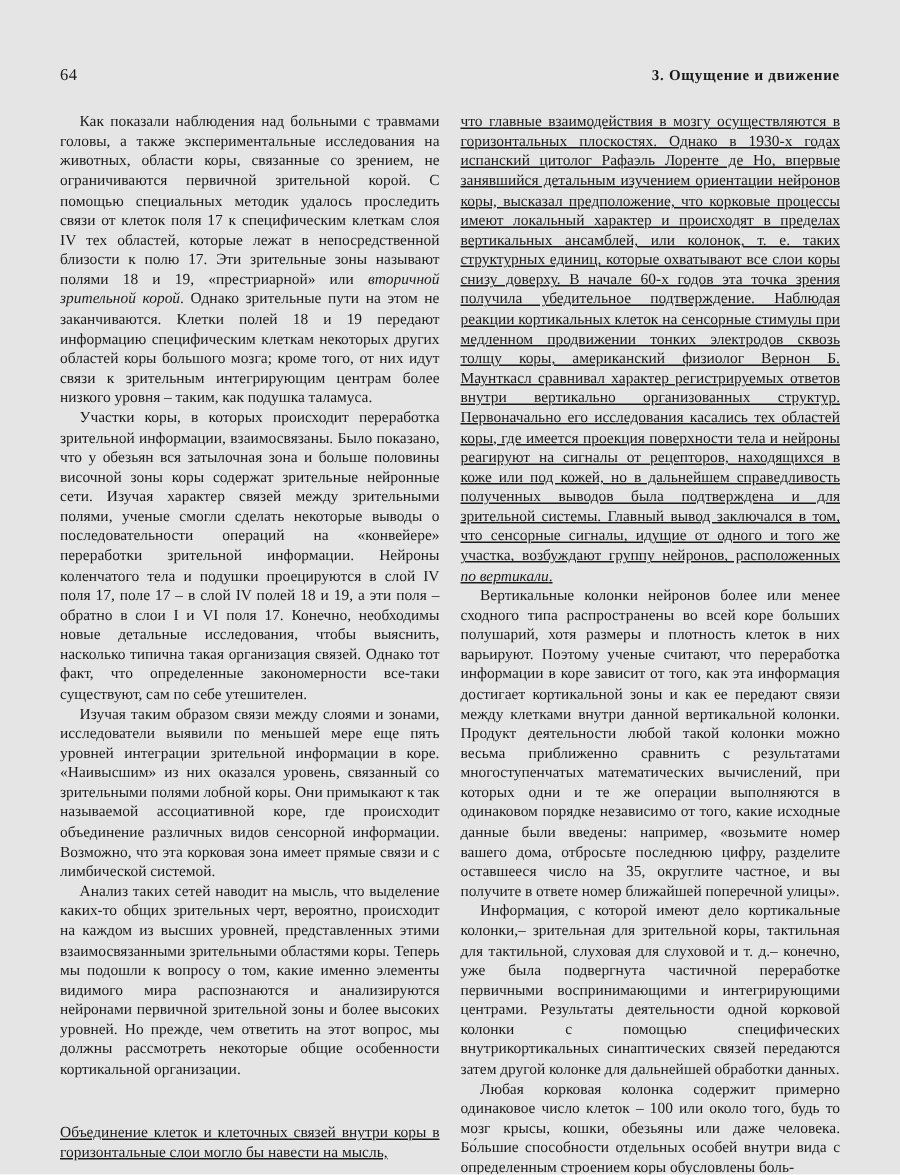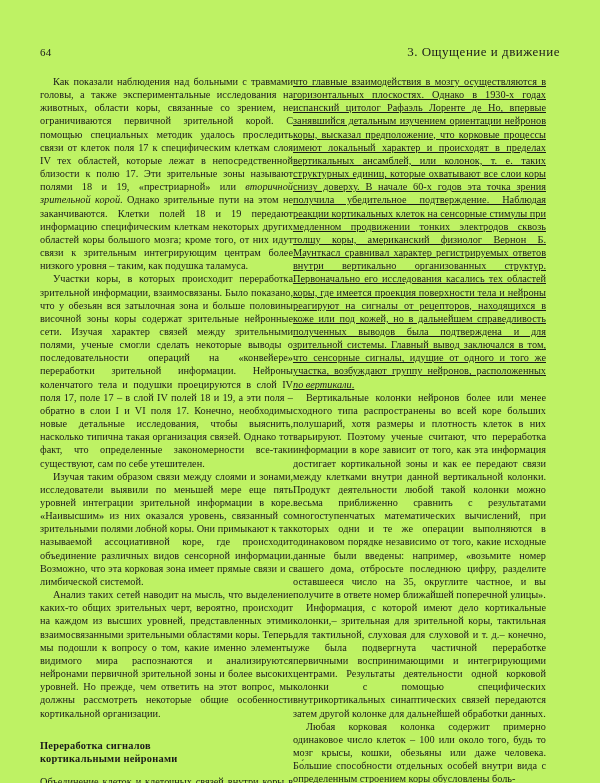--- a/index.html
+++ b/index.html
@@ -4,21 +4,21 @@
 <style>
   html, body {
     margin: 0;
     padding: 0;
     background: #ffffff;
   }
   .page {
     position: relative;
     width: 600px;
     height: 783px;
-    background: #bef264;
+    background: #e5e5e5;
     font-family: "Liberation Serif", "DejaVu Serif", serif;
     color: #1a1a1a;
     overflow: hidden;
     box-sizing: border-box;
   }
   .running-head {
     position: absolute;
     top: 44px;
     left: 40px;
     right: 40px;
@@ -27,31 +27,33 @@
     justify-content: space-between;
     align-items: baseline;
     font-size: 10.5px;
     letter-spacing: 0.3px;
   }
   .folio {
     font-size: 11px;
     color: #1a1a1a;
   }
   .chapter-title {
-    font-size: 13px;
+    font-size: 10px;
     color: #1a1a1a;
     letter-spacing: 0.5px;
+    font-weight: bold;
   }
   .columns {
     position: absolute;
     top: 75px;
     left: 40px;
     width: 520px;
     height: 665px;
     display: flex;
+    gap: 14px;
   }
   .col {
     width: 253px;
     box-sizing: border-box;
   }
   p.body {
     margin: 0;
     font-size: 10.3px;
     line-height: 13.15px;
     text-align: justify;
@@ -88,24 +90,20 @@
   </div>
 
   <div class="columns">
 
     <div class="col">
       <p class="body"><span>Как показали наблюдения над больными с травмами головы, а также экспериментальные исследования на животных, области коры, связанные со зрением, не ограничиваются первичной зрительной корой. С помощью специальных методик удалось проследить связи от клеток поля 17 к специфическим клеткам слоя IV тех областей, которые лежат в непосредственной близости к полю 17. Эти зрительные зоны называют полями 18 и 19, «престриарной» или </span><span class="ital">вторичной зрительной корой</span><span>. Однако зрительные пути на этом не заканчиваются. Клетки полей 18 и 19 передают информацию специфическим клеткам некоторых других областей коры большого мозга; кроме того, от них идут связи к зрительным интегрирующим центрам более низкого уровня – таким, как подушка таламуса.</span></p>
       <p class="body"><span>Участки коры, в которых происходит переработка зрительной информации, взаимосвязаны. Было показано, что у обезьян вся затылочная зона и больше половины височной зоны коры содержат зрительные нейронные сети. Изучая характер связей между зрительными полями, ученые смогли сделать некоторые выводы о последовательности операций на «конвейере» переработки зрительной информации. Нейроны коленчатого тела и подушки проецируются в слой IV поля 17, поле 17 – в слой IV полей 18 и 19, а эти поля – обратно в слои I и VI поля 17. Конечно, необходимы новые детальные исследования, чтобы выяснить, насколько типична такая организация связей. Однако тот факт, что определенные закономерности все-таки существуют, сам по себе утешителен.</span></p>
       <p class="body"><span>Изучая таким образом связи между слоями и зонами, исследователи выявили по меньшей мере еще пять уровней интеграции зрительной информации в коре. «Наивысшим» из них оказался уровень, связанный со зрительными полями лобной коры. Они примыкают к так называемой ассоциативной коре, где происходит объединение различных видов сенсорной информации. Возможно, что эта корковая зона имеет прямые связи и с лимбической системой.</span></p>
       <p class="body"><span>Анализ таких сетей наводит на мысль, что выделение каких-то общих зрительных черт, вероятно, происходит на каждом из высших уровней, представленных этими взаимосвязанными зрительными областями коры. Теперь мы подошли к вопросу о том, какие именно элементы видимого мира распознаются и анализируются нейронами первичной зрительной зоны и более высоких уровней. Но прежде, чем ответить на этот вопрос, мы должны рассмотреть некоторые общие особенности кортикальной организации.</span></p>
       <div class="sp-before-heading"></div>
-      <h2 class="section-heading">
-        <span>Переработка сигналов</span><br>
-        <span>кортикальными нейронами</span>
-      </h2>
       <div class="sp-after-heading"></div>
       <p class="body noindent"><span>Объединение клеток и клеточных связей внутри коры в горизонтальные слои могло бы навести на мысль,</span></p>
     </div>
 
     <div class="col">
       <p class="body noindent"><span>что главные взаимодействия в мозгу осуществляются в горизонтальных плоскостях. Однако в 1930-х годах испанский цитолог Рафаэль Лоренте де Но, впервые занявшийся детальным изучением ориентации нейронов коры, высказал предположение, что корковые процессы имеют локальный характер и происходят в пределах вертикальных ансамблей, или колонок, т. е. таких структурных единиц, которые охватывают все слои коры снизу доверху. В начале 60-х годов эта точка зрения получила убедительное подтверждение. Наблюдая реакции кортикальных клеток на сенсорные стимулы при медленном продвижении тонких электродов сквозь толщу коры, американский физиолог Вернон Б. Маунткасл сравнивал характер регистрируемых ответов внутри вертикально организованных структур. Первоначально его исследования касались тех областей коры, где имеется проекция поверхности тела и нейроны реагируют на сигналы от рецепторов, находящихся в коже или под кожей, но в дальнейшем справедливость полученных выводов была подтверждена и для зрительной системы. Главный вывод заключался в том, что сенсорные сигналы, идущие от одного и того же участка, возбуждают группу нейронов, расположенных </span><span class="ital">по вертикали</span><span>.</span></p>
       <p class="body"><span>Вертикальные колонки нейронов более или менее сходного типа распространены во всей коре больших полушарий, хотя размеры и плотность клеток в них варьируют. Поэтому ученые считают, что переработка информации в коре зависит от того, как эта информация достигает кортикальной зоны и как ее передают связи между клетками внутри данной вертикальной колонки. Продукт деятельности любой такой колонки можно весьма приближенно сравнить с результатами многоступенчатых математических вычислений, при которых одни и те же операции выполняются в одинаковом порядке независимо от того, какие исходные данные были введены: например, «возьмите номер вашего дома, отбросьте последнюю цифру, разделите оставшееся число на 35, округлите частное, и вы получите в ответе номер ближайшей поперечной улицы».</span></p>
       <p class="body"><span>Информация, с которой имеют дело кортикальные колонки,– зрительная для зрительной коры, тактильная для тактильной, слуховая для слуховой и т. д.– конечно, уже была подвергнута частичной переработке первичными воспринимающими и интегрирующими центрами. Результаты деятельности одной корковой колонки с помощью специфических внутрикортикальных синаптических связей передаются затем другой колонке для дальнейшей обработки данных.</span></p>
       <p class="body"><span>Любая корковая колонка содержит примерно одинаковое число клеток – 100 или около того, будь то мозг крысы, кошки, обезьяны или даже человека. Бо́льшие способности отдельных особей внутри вида с определенным строением коры обусловлены боль-</span></p>
     </div>

